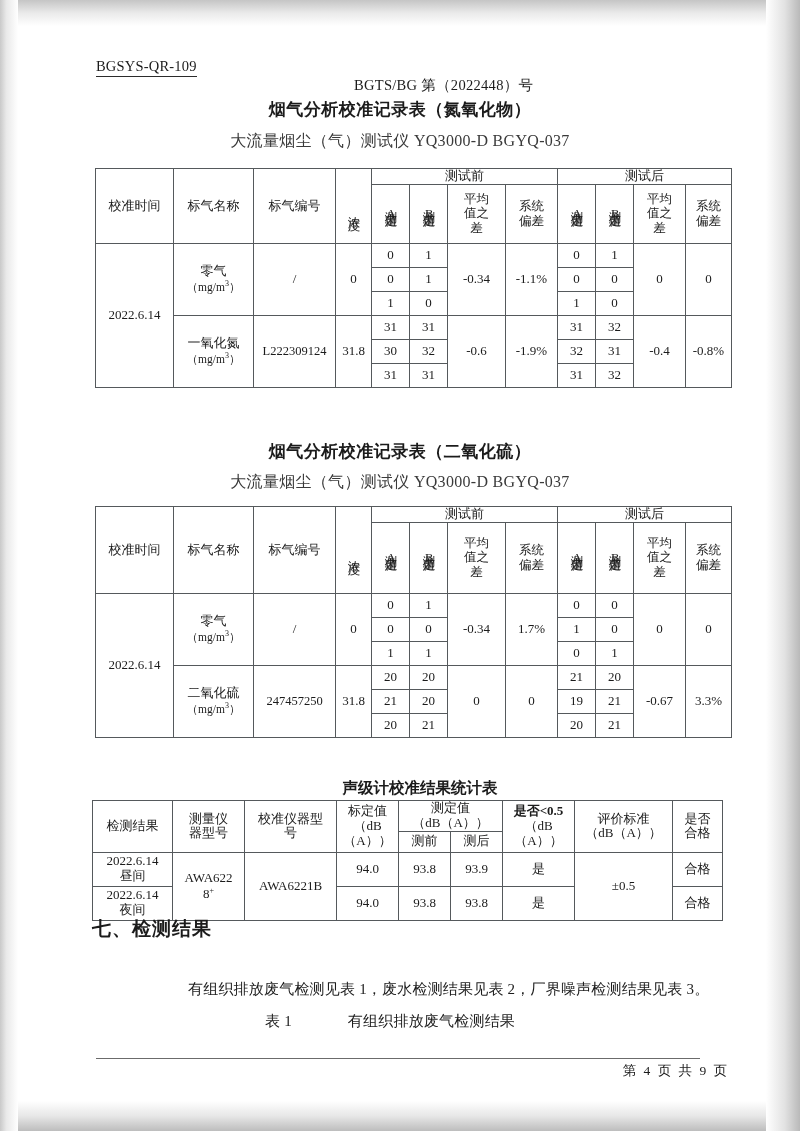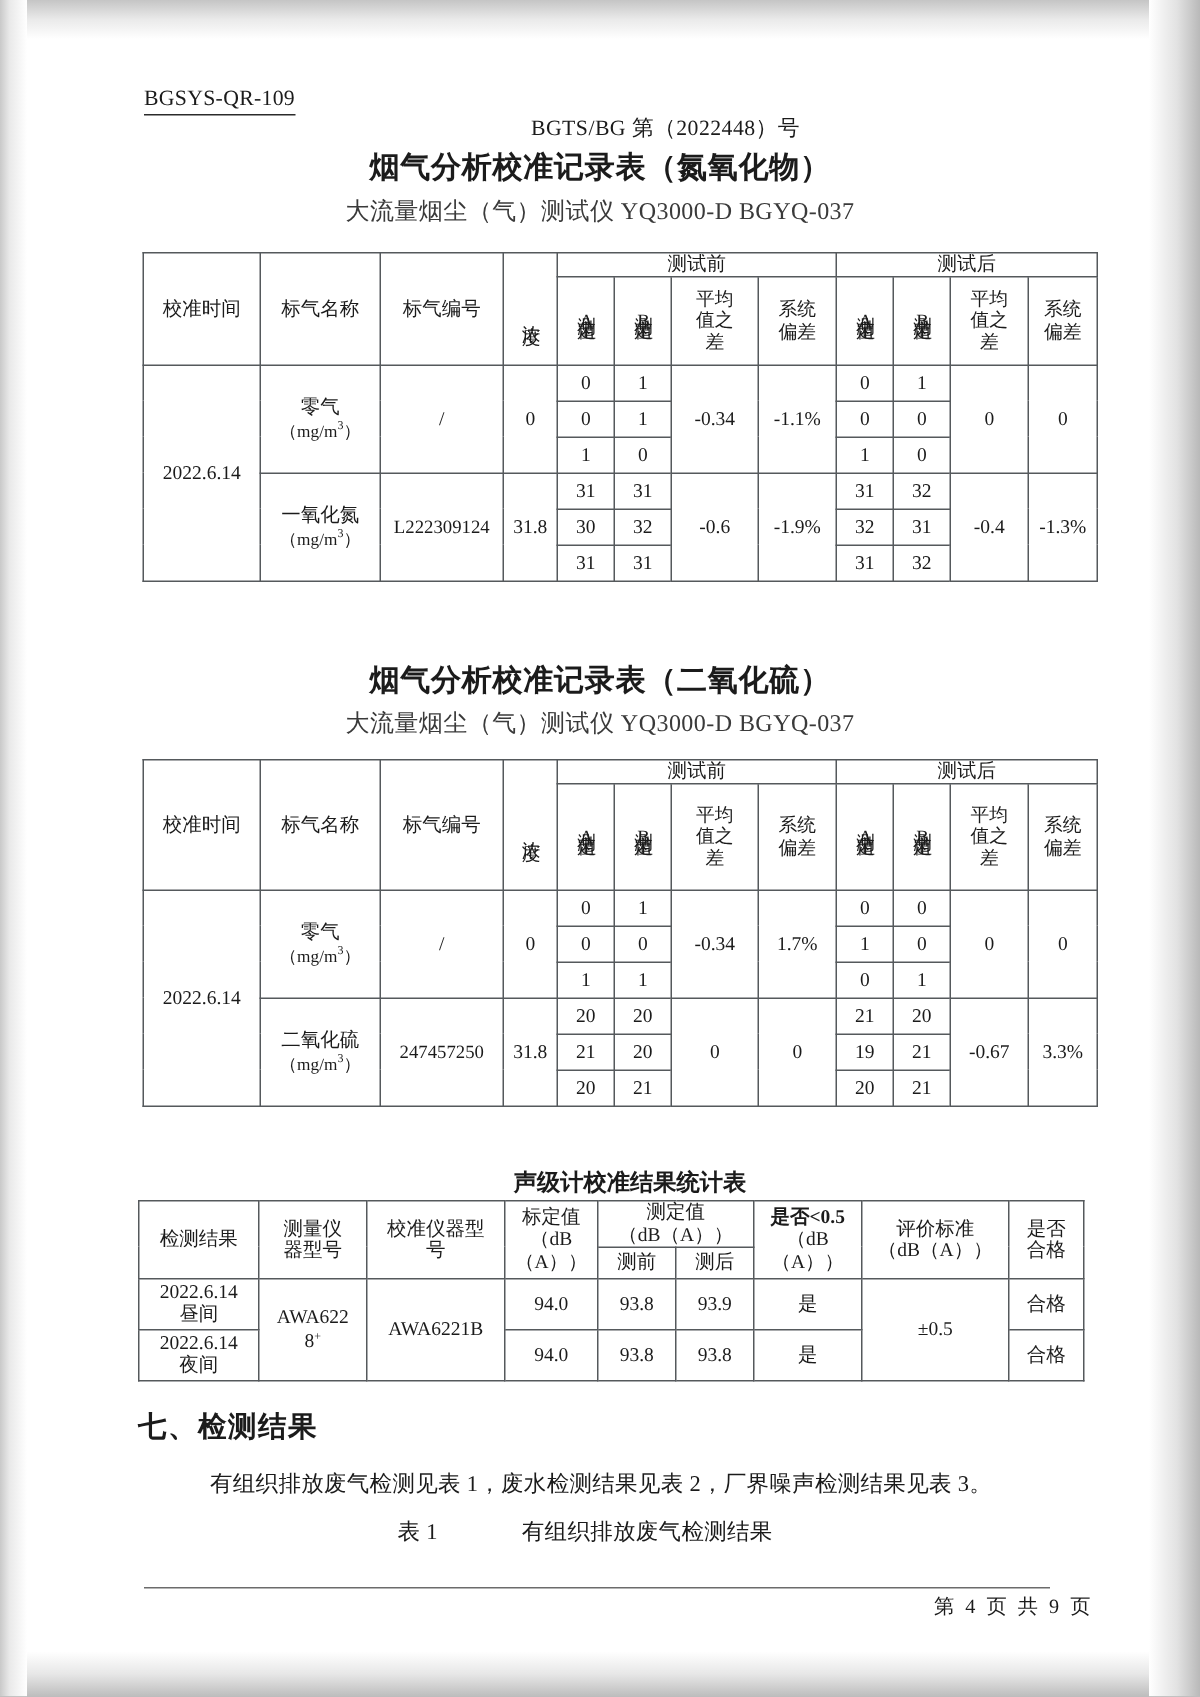--- a/index.html
+++ b/index.html
@@ -74,21 +74,21 @@
     font-size: 14.5px;
     margin-top: 16px;
   }
 
   
   .tbl-title {
     position: absolute;
     width: 100%;
     text-align: center;
     font-weight: bold;
-    font-size: 20px;
+    font-size: 17px;
     letter-spacing: 0.5px;
   }
   .tbl-subtitle {
     position: absolute;
     width: 100%;
     text-align: center;
     font-size: 16px;
     color: #3a3a3a;
     letter-spacing: 0.3px;
   }
@@ -257,21 +257,21 @@
           </td>
           <td rowspan="3" class="c-small">L222309124</td>
           <td rowspan="3">31.8</td>
           <td style="height:23px;">31</td>
           <td>31</td>
           <td rowspan="3">-0.6</td>
           <td rowspan="3">-1.9%</td>
           <td>31</td>
           <td>32</td>
           <td rowspan="3">-0.4</td>
-          <td rowspan="3">-1.3%</td>
+          <td rowspan="3">-0.8%</td>
         </tr>
         <tr>
           <td style="height:23px;text-align:center;">30</td>
           <td>32</td>
           <td>32</td>
           <td>31</td>
         </tr>
         <tr>
           <td style="height:23px;">31</td>
           <td>31</td>
@@ -428,22 +428,22 @@
           </td>
           <td>94.0</td>
           <td>93.8</td>
           <td>93.8</td>
           <td>是</td>
           <td>合格</td>
         </tr>
       </tbody>
     </table>
 
-    <div class="sec-head" style="top:938px;">七、检测结果</div>
-    <div class="sec-para" style="top:980px;">有组织排放废气检测见表 1，废水检测结果见表 2，厂界噪声检测结果见表 3。</div>
+    <div class="sec-head" style="top:916px;">七、检测结果</div>
+    <div class="sec-para" style="top:980px;margin-left:48px;">有组织排放废气检测见表 1，废水检测结果见表 2，厂界噪声检测结果见表 3。</div>
     <div class="tbl1-caption" style="top:1012px;">
       <span>表 1</span><span class="cap-gap"></span><span>有组织排放废气检测结果</span>
     </div>
 
     <div class="footer-rule" style="top:1058px;"></div>
     <div class="footer-page" style="top:1062px;">第 4 页 共 9 页</div>
 
   </div>
 </div>
 

